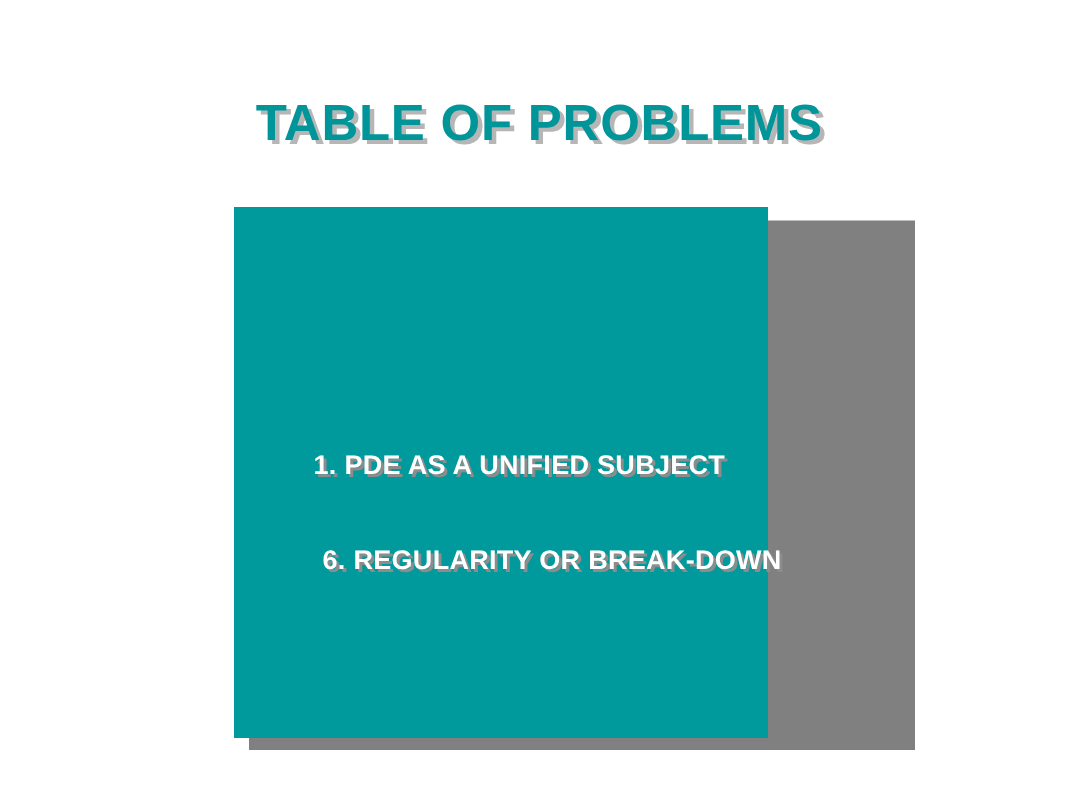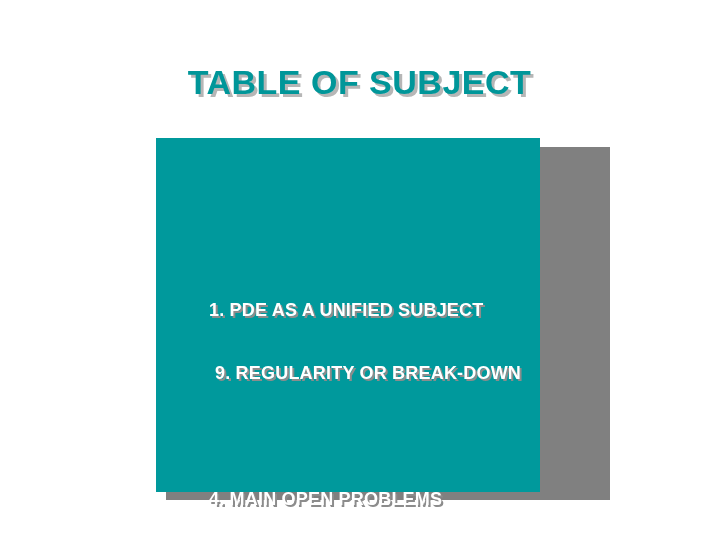--- a/index.html
+++ b/index.html
@@ -44,21 +44,21 @@
     top: 147px;
     width: 444px;
     height: 353px;
     background: #808080;
   }
 
   #toc-panel {
     position: absolute;
     left: 156px;
     top: 138px;
-    width: 384px;
+    width: 356px;
     height: 354px;
     background: #00999c;
   }
 
   #toc-list {
     position: absolute;
     left: 0;
     top: 0;
     width: 444px;
     height: 354px;
@@ -78,26 +78,25 @@
   .toc-item.i0 { left: 53px;  top: 161px; }
   .toc-item.i1 { left: 59px;  top: 224px; }
   .toc-item.i2 { left: 53px;  top: 287px; }
   .toc-item.i3 { left: 53px;  top: 350px; }
 </style>
 </head>
 <body>
 
 <div id="slide">
 
-  <div id="slide-title">TABLE OF SUBJECT</div>
+  <div id="slide-title">TABLE OF PROBLEMS</div>
 
   <div id="toc-panel-shadow"></div>
 
   <div id="toc-panel">
     <div id="toc-list">
       <div class="toc-item i0">1. PDE AS A UNIFIED SUBJECT</div>
-      <div class="toc-item i1">9. REGULARITY OR BREAK-DOWN</div>
-      <div class="toc-item i3">4. MAIN OPEN PROBLEMS</div>
+      <div class="toc-item i1">6. REGULARITY OR BREAK-DOWN</div>
 
     </div>
   </div>
 
 </div>
 
 </body></html>

